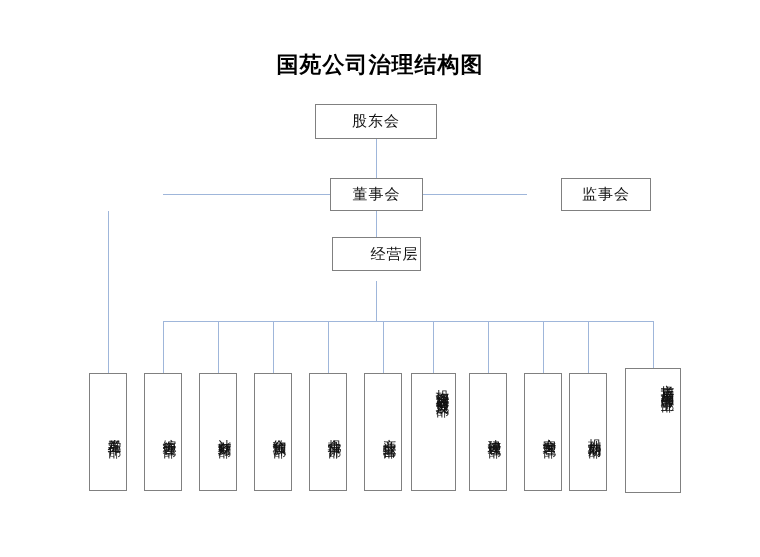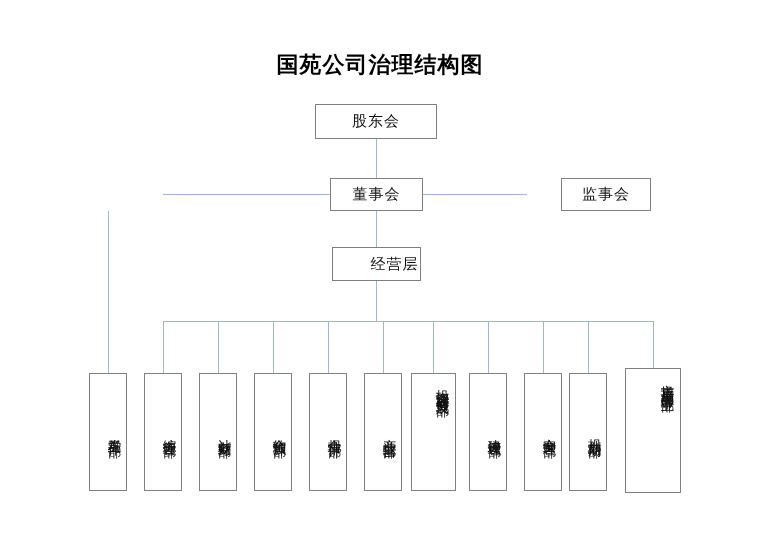--- a/index.html
+++ b/index.html
@@ -120,21 +120,21 @@
 
 
   <div class="node node-h" style="left:330px; top:178px; width:93px; height:33px;">
     <span>董事会</span>
   </div>
 
   <div class="node node-h" style="left:527px; top:178px; width:90px; height:33px;margin-left:34px;">
     <span>监事会</span>
   </div>
 
-  <div class="node node-h" style="left:332px; top:247px; width:89px; height:34px;padding-left:36px;">
+  <div class="node node-h" style="left:332px; top:237px; width:89px; height:34px;padding-left:36px;">
     <span>经营层</span>
   </div>
 
   <div class="node node-v" style="left:89px; top:373px; width:38px; height:118px;">
     <span>党群工作部</span>
   </div>
 
   <div class="node node-v" style="left:144px; top:373px; width:38px; height:118px;">
     <span>综合管理部</span>
   </div>

